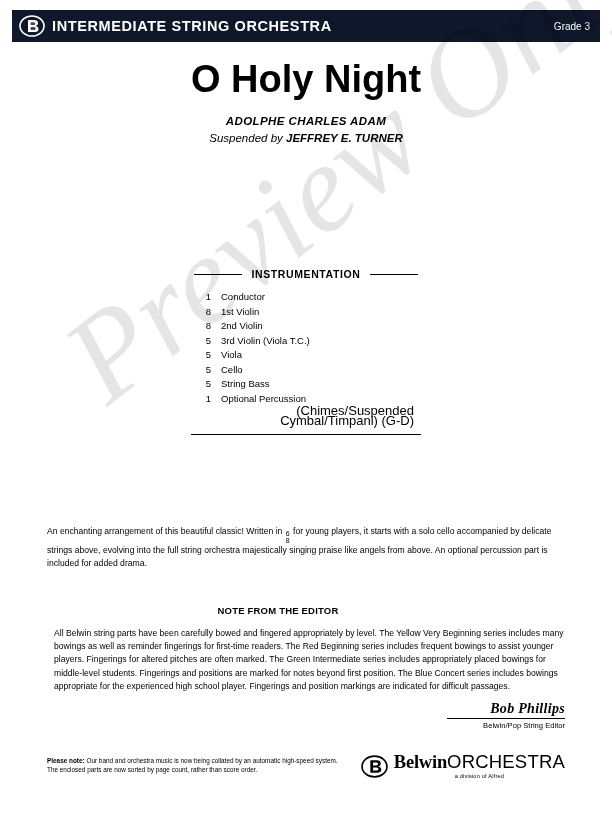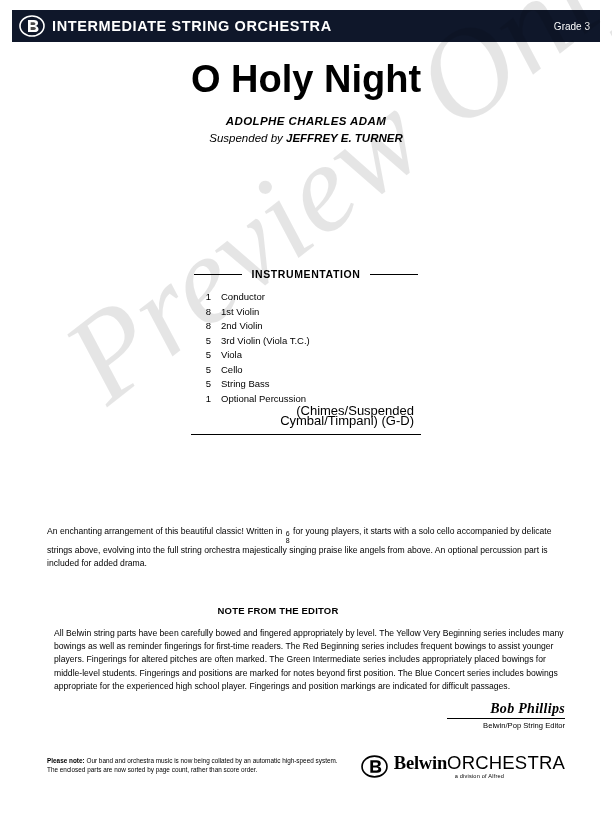--- a/index.html
+++ b/index.html
@@ -239,21 +239,21 @@
     font-size: 6.4px;
     line-height: 9px;
   }
   .footer-note b { font-weight: bold; }
 
   .brand {
     position: absolute;
     bottom: 36px;
     right: 47px;
     display: flex;
-    align-items: flex-end;
+    align-items: center;
     gap: 6px;
   }
   .brand-logo {
     width: 27px;
     height: 27px;
     flex: 0 0 auto;
   }
   .brand-textwrap {
     display: flex;
     flex-direction: column;

